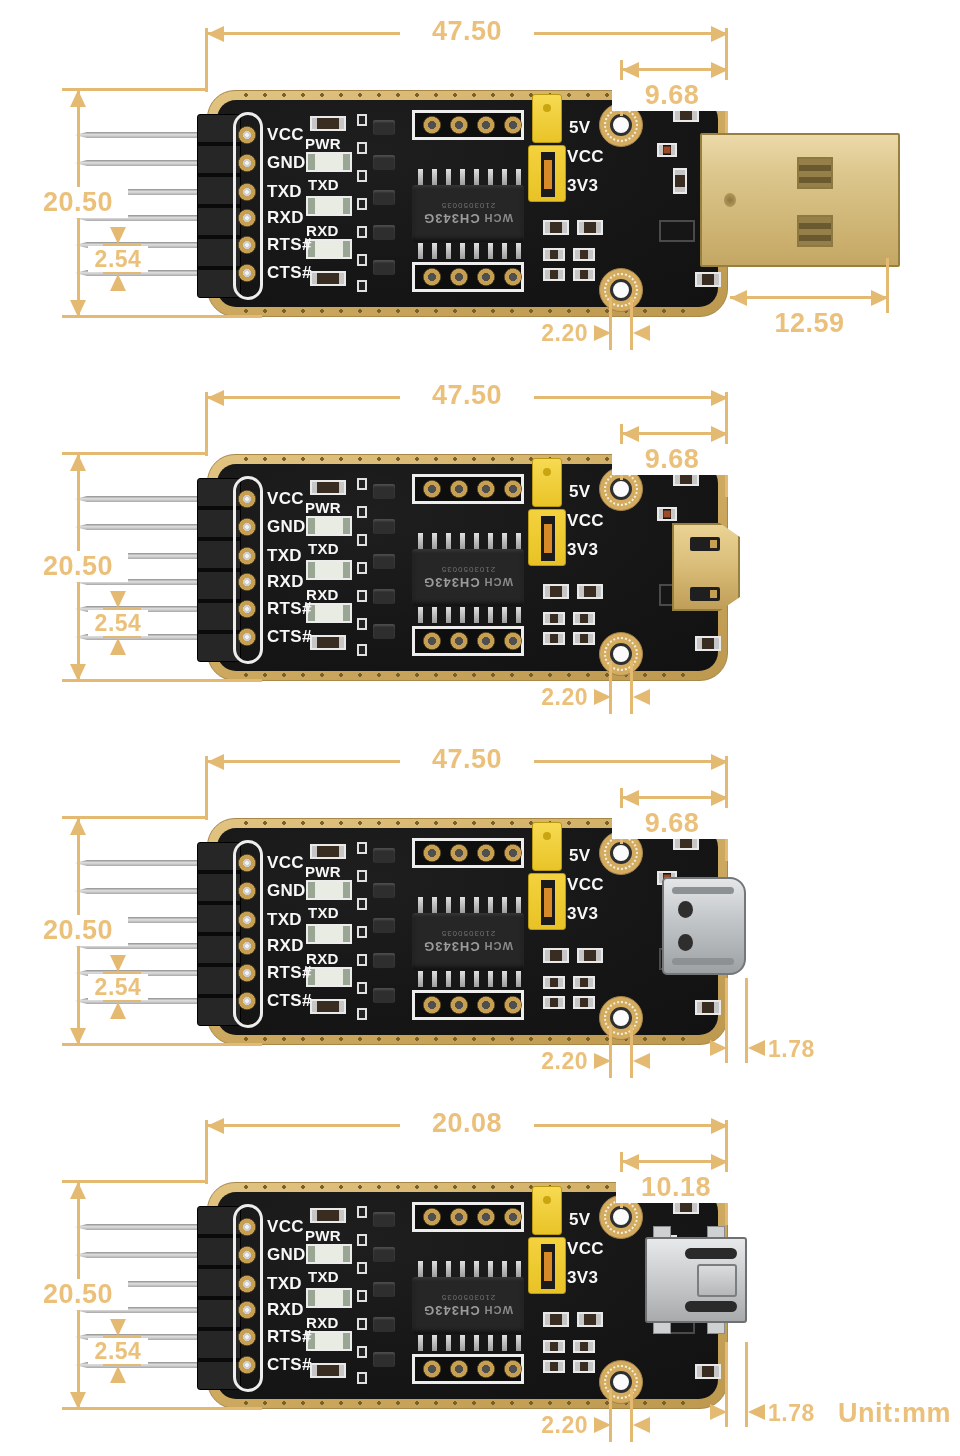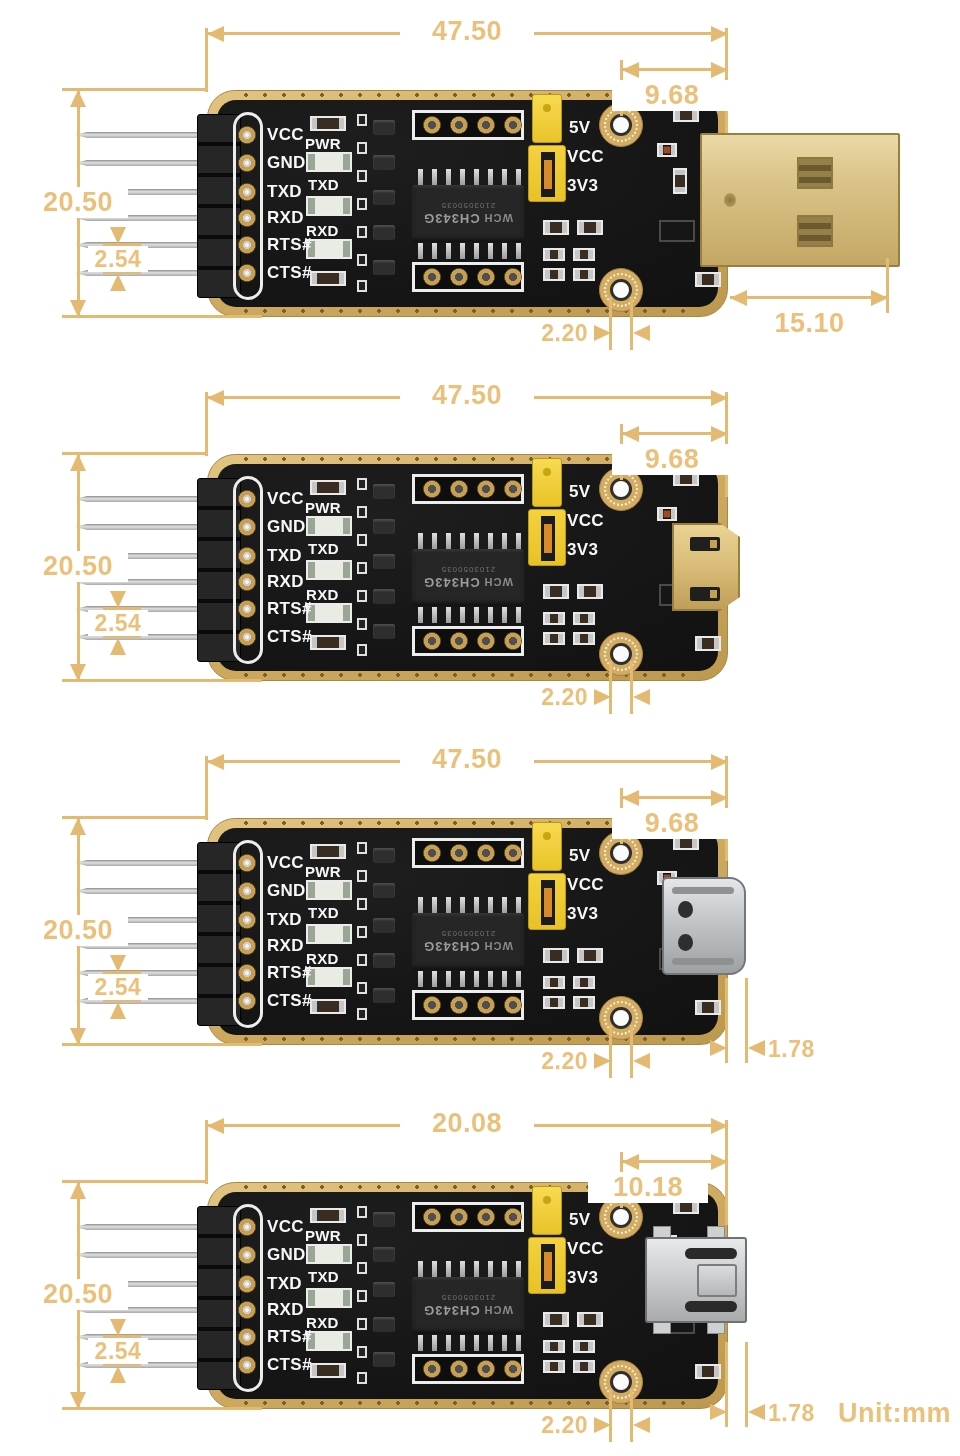--- a/index.html
+++ b/index.html
@@ -166,21 +166,21 @@
     <div class="ar right" style="left:594px;top:325px"></div>
     <div class="ar left" style="left:633px;top:325px"></div>
     <div class="dtx sm ral" style="left:516px;top:320px;width:72px">2.20</div>
   </div>
 
   <div class="grp">
     <div class="dl" style="left:886px;top:258px;width:3px;height:55px"></div>
     <div class="dl" style="left:730px;top:296px;width:158px;height:3px"></div>
     <div class="ar left" style="left:730px;top:290px"></div>
     <div class="ar right" style="left:871px;top:290px"></div>
-    <div class="dtx" style="left:742px;top:308px;width:135px">15.10</div>
+    <div class="dtx" style="left:742px;top:308px;width:135px">12.59</div>
   </div>
 
   <div class="board">
     <div class="pcb-gold"></div>
     <div class="dots" style="top:2px"></div>
     <div class="dots" style="bottom:2px"></div>
     <div class="pcb-dark"></div>
 
     <div class="pin" style="top:42px"></div>
     <div class="pin" style="top:70px"></div>
@@ -662,21 +662,21 @@
     <div class="ar left" style="left:207px;top:26px"></div>
     <div class="ar right" style="left:711px;top:26px"></div>
     <div class="dtx" style="left:400px;top:16px;width:134px">20.08</div>
   </div>
 
   <div class="grp">
     <div class="dl" style="left:620px;top:60px;width:3px;height:56px"></div>
     <div class="dl" style="left:622px;top:68px;width:106px;height:3px"></div>
     <div class="ar left" style="left:622px;top:62px"></div>
     <div class="ar right" style="left:711px;top:62px"></div>
-    <div class="dtx" style="left:588px;top:80px;width:120px">10.18</div>
+    <div class="dtx" style="left:616px;top:80px;width:120px">10.18</div>
   </div>
 
   <div class="grp">
     <div class="dl" style="left:62px;top:88px;width:145px;height:3px"></div>
     <div class="dl" style="left:62px;top:315px;width:200px;height:3px"></div>
     <div class="dl" style="left:77px;top:90px;width:3px;height:227px"></div>
     <div class="ar up" style="left:70px;top:90px"></div>
     <div class="ar down" style="left:70px;top:300px"></div>
     <div class="dtx" style="left:28px;top:187px;width:100px">20.50</div>
   </div>

